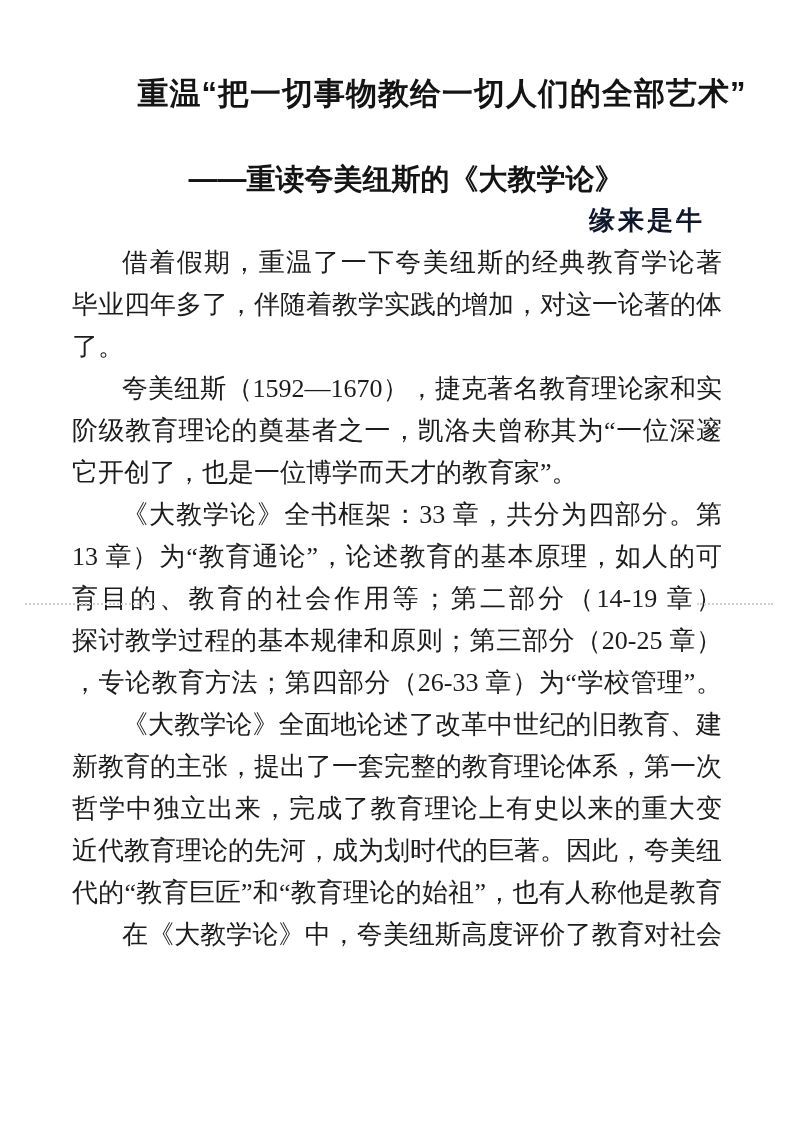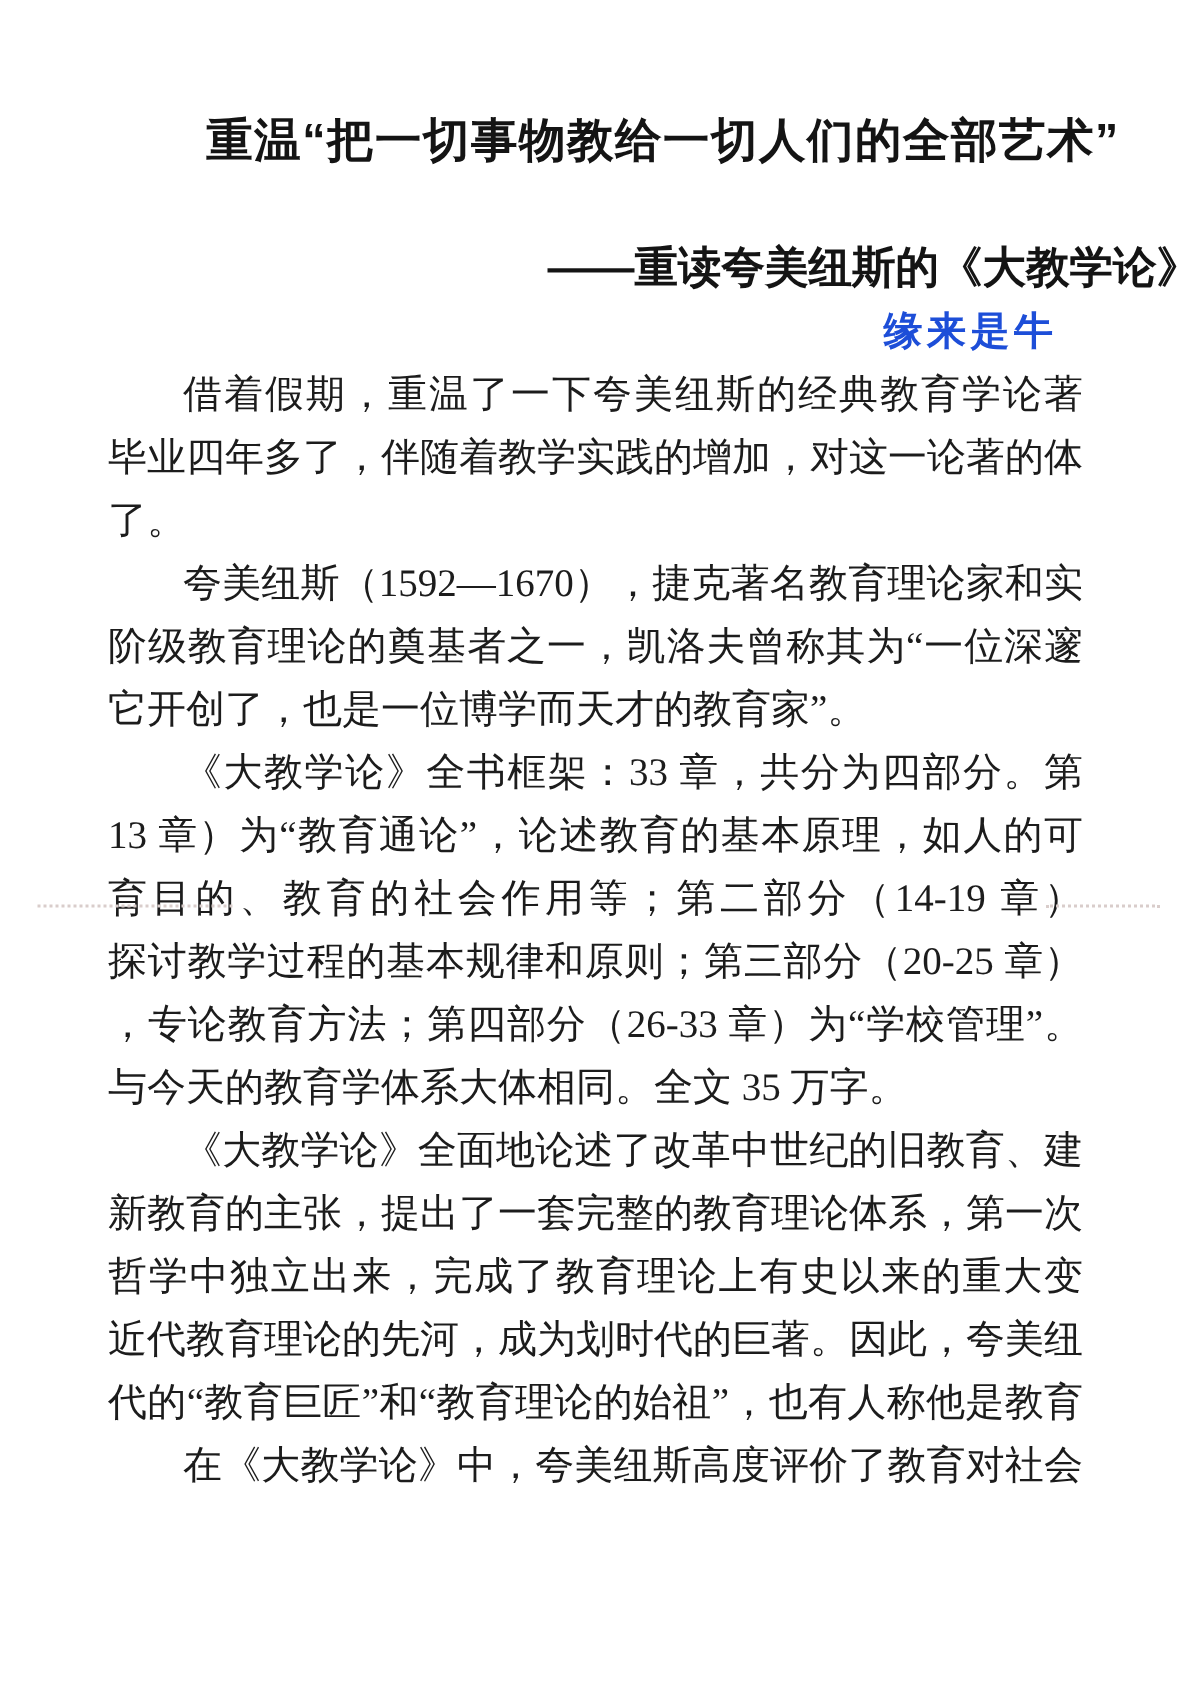--- a/index.html
+++ b/index.html
@@ -24,36 +24,36 @@
     line-height:44px;
     letter-spacing:1px;
     color:#141414;
   }
   .doc-subtitle{
     position:absolute;
     top:158px;left:0;width:800px;
     box-sizing:border-box;
     padding-left:12px;
     margin:0;
-    text-align:right;
+    text-align:center;
     font-family:"Liberation Sans","DejaVu Sans",sans-serif;
     font-weight:bold;
     font-size:29px;
     line-height:42px;
     color:#141414;
   }
   .doc-author{
     position:absolute;
     top:202px;right:95px;
     font-family:"Liberation Sans","DejaVu Sans",sans-serif;
     font-weight:600;
     font-size:26px;
     line-height:36px;
     letter-spacing:3px;
-    color:#1d4ed8;
+    color:#0f172a;
   }
   .body-text{
     position:absolute;
     top:242px;left:72px;
     width:650px;
   }
   .bline{
     height:42px;
     line-height:42px;
     font-size:26px;
@@ -95,21 +95,20 @@
       <div class="bline fill">毕业四年多了，伴随着教学实践的增加，对这一论著的体会更加深刻</div>
       <div class="bline">了。</div>
       <div class="bline fill ind">夸美纽斯（1592—1670），捷克著名教育理论家和实践家，资产</div>
       <div class="bline fill">阶级教育理论的奠基者之一，凯洛夫曾称其为“一位深邃而有独立见</div>
       <div class="bline">它开创了，也是一位博学而天才的教育家”。</div>
       <div class="bline fill ind">《大教学论》全书框架：33 章，共分为四部分。第一部分（1-</div>
       <div class="bline fill">13 章）为“教育通论”，论述教育的基本原理，如人的可教育性、教</div>
       <div class="bline fill">育目的、教育的社会作用等；第二部分（14-19 章）为“教学论”，</div>
       <div class="bline fill">探讨教学过程的基本规律和原则；第三部分（20-25 章）为“训育论”</div>
       <div class="bline fill">，专论教育方法；第四部分（26-33 章）为“学校管理”。这一划分</div>
-      <div class="bline">与今天的教育学体系大体相同。全文 35 万字。</div>
       <div class="bline fill ind">《大教学论》全面地论述了改革中世纪的旧教育、建立资本主义</div>
       <div class="bline fill">新教育的主张，提出了一套完整的教育理论体系，第一次把教育学从</div>
       <div class="bline fill">哲学中独立出来，完成了教育理论上有史以来的重大变革。它开创了</div>
       <div class="bline fill">近代教育理论的先河，成为划时代的巨著。因此，夸美纽斯被称为近</div>
       <div class="bline fill">代的“教育巨匠”和“教育理论的始祖”，也有人称他是教育史上的</div>
       <div class="bline fill ind">在《大教学论》中，夸美纽斯高度评价了教育对社会的作用，认</div>
     </div>
 
   <div class="scan-dots left"></div>
   <div class="scan-dots right"></div>

